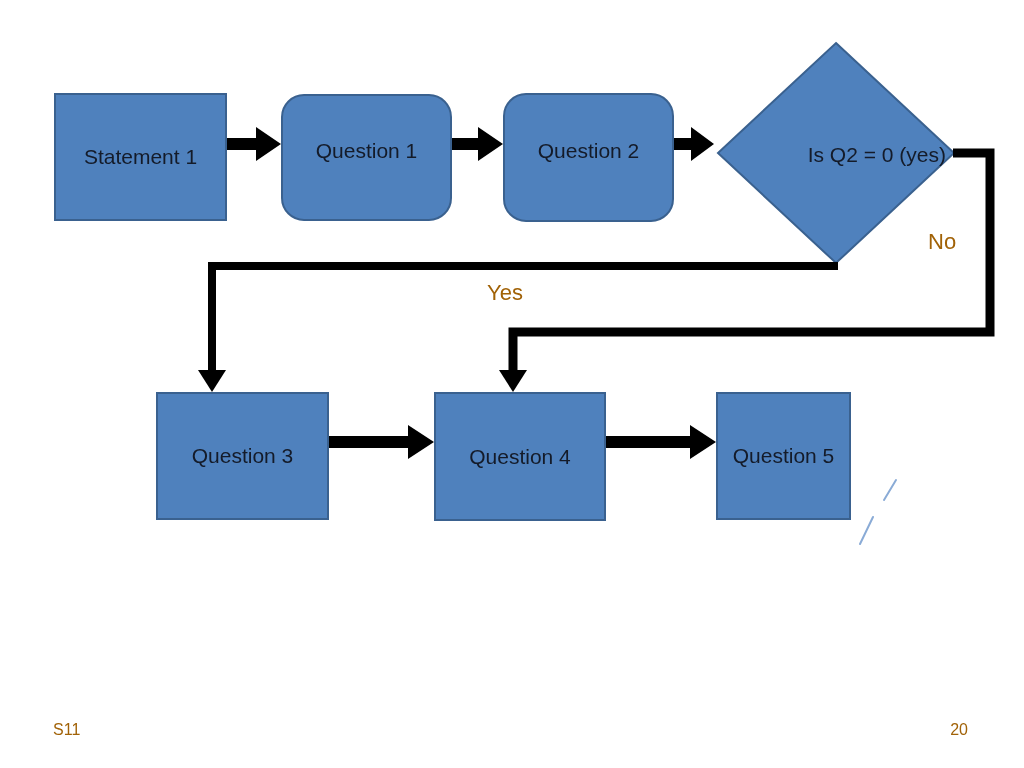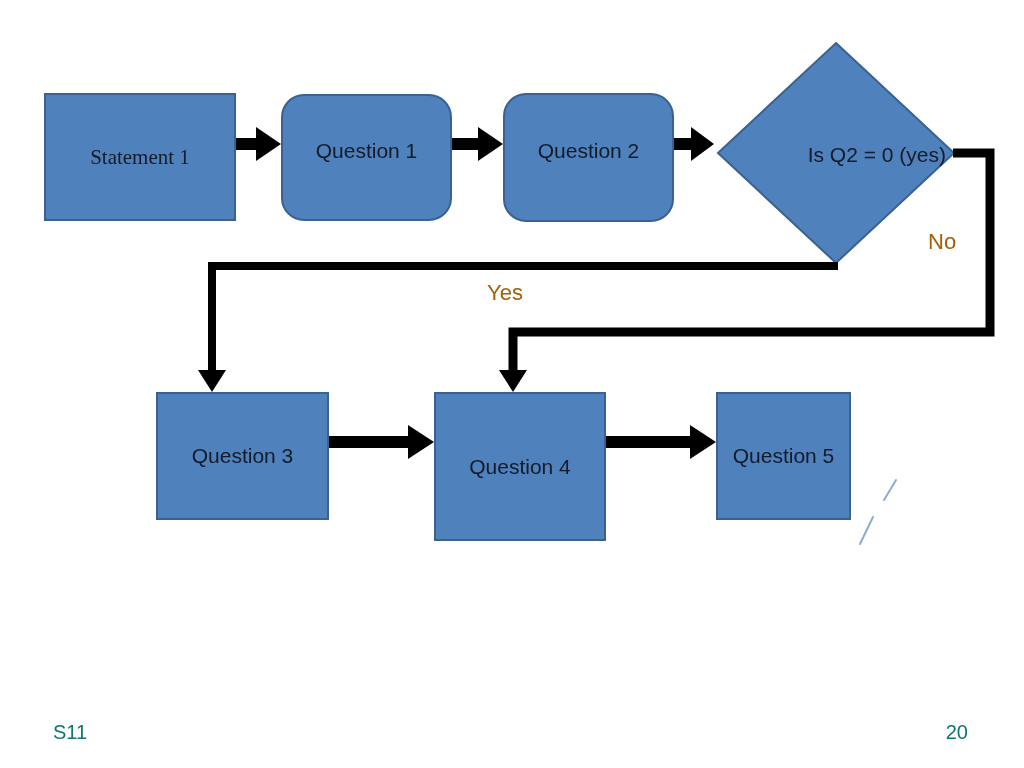--- a/index.html
+++ b/index.html
@@ -24,25 +24,25 @@
     border: 2px solid #3a618f;
     display: flex;
     align-items: center;
     justify-content: center;
     font-size: 21px;
     color: #141b29;
     z-index: 2;
     text-align: center;
   }
   .node.lift span { transform: translateY(-7px); display: inline-block; }
-  #node-statement-1 { left: 44px;  top: 93px;  width: 192px; height: 128px; font-family: Liberation Serif, serif; }
+  #node-statement-1 { left: 54px;  top: 93px;  width: 173px; height: 128px; }
   #node-question-1  { left: 281px; top: 94px;  width: 171px; height: 127px; border-radius: 23px; }
   #node-question-2  { left: 503px; top: 93px;  width: 171px; height: 129px; border-radius: 23px; }
   #node-question-3  { left: 135px; top: 392px; width: 173px; height: 128px; margin-left: 21px; }
-  #node-question-4  { left: 434px; top: 392px; width: 172px; height: 149px; }
+  #node-question-4  { left: 434px; top: 392px; width: 172px; height: 129px; }
   #node-question-5  { left: 716px; top: 392px; width: 135px; height: 128px; }
   .diamond-label {
     position: absolute;
     left: 726px; top: 143px;
     width: 220px;
     text-align: right;
     font-size: 21px;
     color: #141b29;
     z-index: 2;
   }
@@ -50,22 +50,22 @@
     position: absolute;
     font-size: 22px;
     color: #a16207;
     z-index: 2;
   }
   #label-yes { left: 487px; top: 280px; }
   #label-no  { left: 928px; top: 229px; }
   .footer-text {
     position: absolute;
     top: 721px;
-    font-size: 20px;
-    color: #0f766e;
+    font-size: 16px;
+    color: #a16207;
     z-index: 2;
   }
   #footer-left { left: 53px; }
   #page-number { left: 920px; width: 48px; text-align: right; }
 </style>
 </head>
 <body>
 
 <div id="slide">
 

